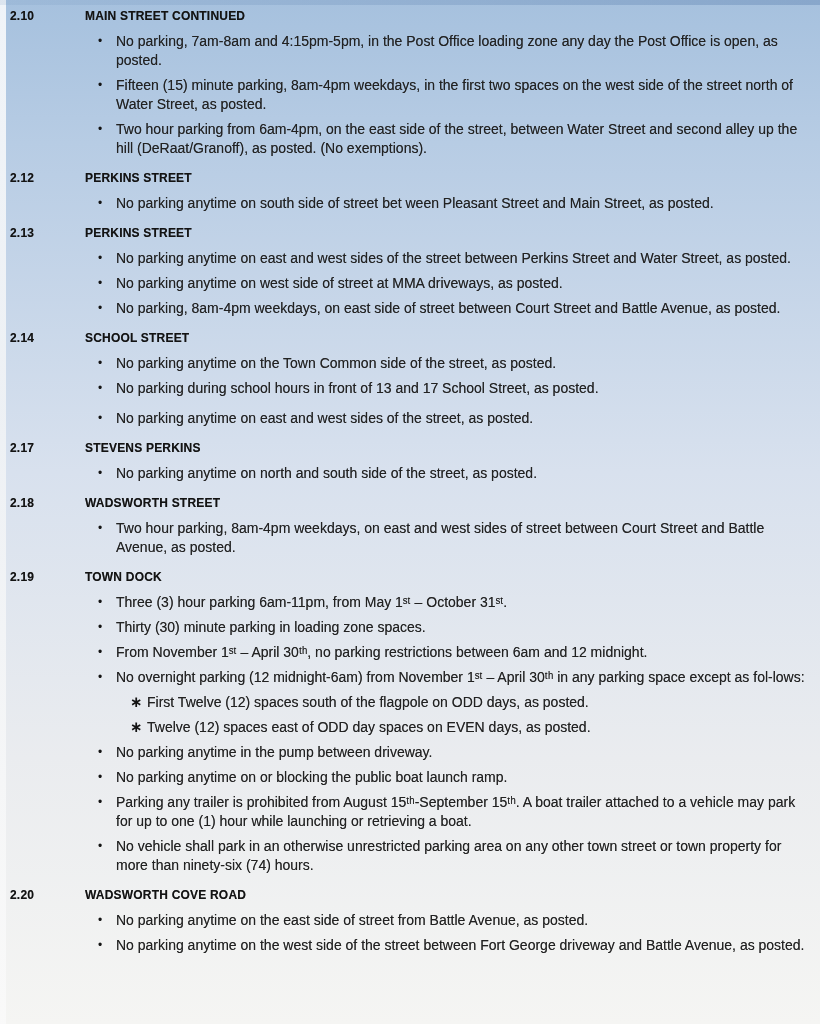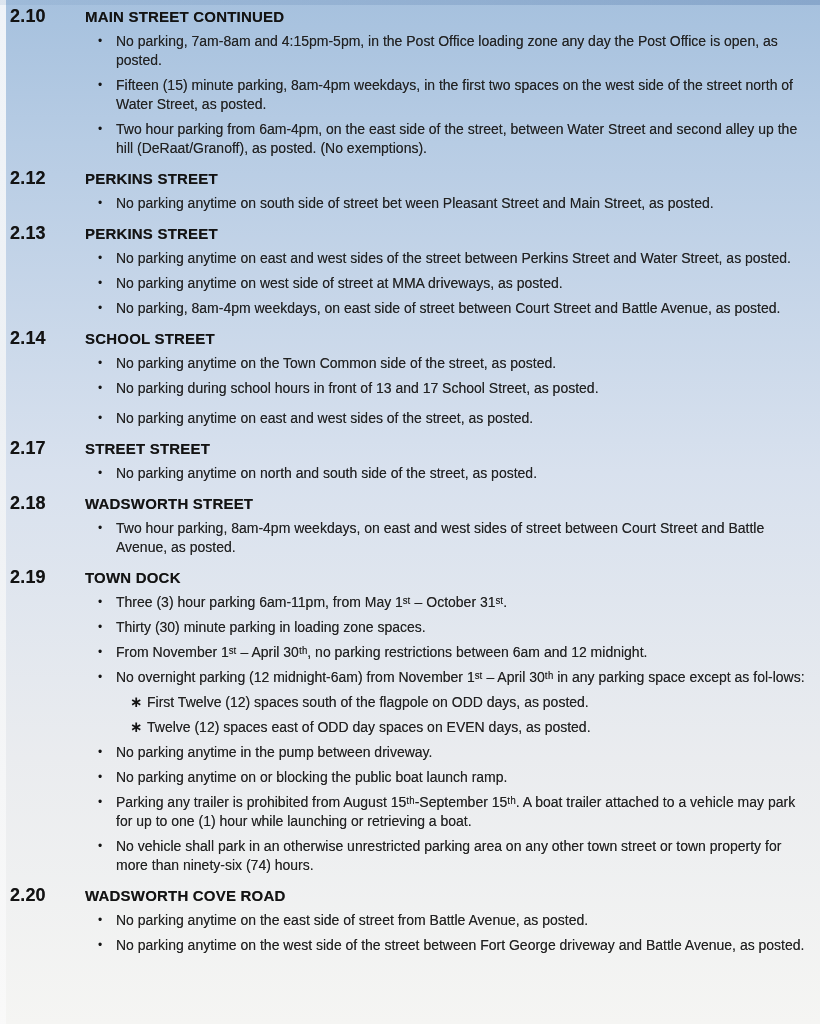--- a/index.html
+++ b/index.html
@@ -30,25 +30,25 @@
   .page::after{
     content:"";position:absolute;left:0;top:0;width:100%;height:5px;
     background:linear-gradient(90deg,rgba(110,145,185,.15),rgba(100,135,180,.45));
     pointer-events:none;
   }
   .section{margin-top:11px;}
   .section:first-child{margin-top:0;}
   .sec-head{display:flex;align-items:baseline;}
   .sec-num{
     flex:0 0 75px;
-    font-weight:bold;font-size:18px;line-height:19px;
+    font-weight:bold;font-size:12px;line-height:19px;
     letter-spacing:.2px;color:var(--ink-bold);
   }
   .sec-title{
-    font-weight:bold;font-size:15px;line-height:19px;
+    font-weight:bold;font-size:12px;line-height:19px;
     letter-spacing:.2px;color:var(--ink-bold);
   }
   .item{
     display:flex;
     margin:6px 0 0 88px;
     font-size:14px;line-height:19px;
   }
   .item .marker{
     flex:0 0 18px;
     font-size:12px;line-height:19px;
@@ -130,21 +130,21 @@
       </div>
       <div class="section">
         <div class="item lvl1">
           <span class="marker">•</span>
           <span class="text">No parking anytime on east and west sides of the street, as posted.</span>
         </div>
       </div>
       <div class="section">
         <div class="sec-head">
           <span class="sec-num">2.17</span>
-          <span class="sec-title">STREET STREET</span>
+          <span class="sec-title">STEVENS PERKINS</span>
         </div>
         <div class="item lvl1">
           <span class="marker">•</span>
           <span class="text">No parking anytime on north and south side of the street, as posted.</span>
         </div>
       </div>
       <div class="section">
         <div class="sec-head">
           <span class="sec-num">2.18</span>
           <span class="sec-title">WADSWORTH STREET</span>

